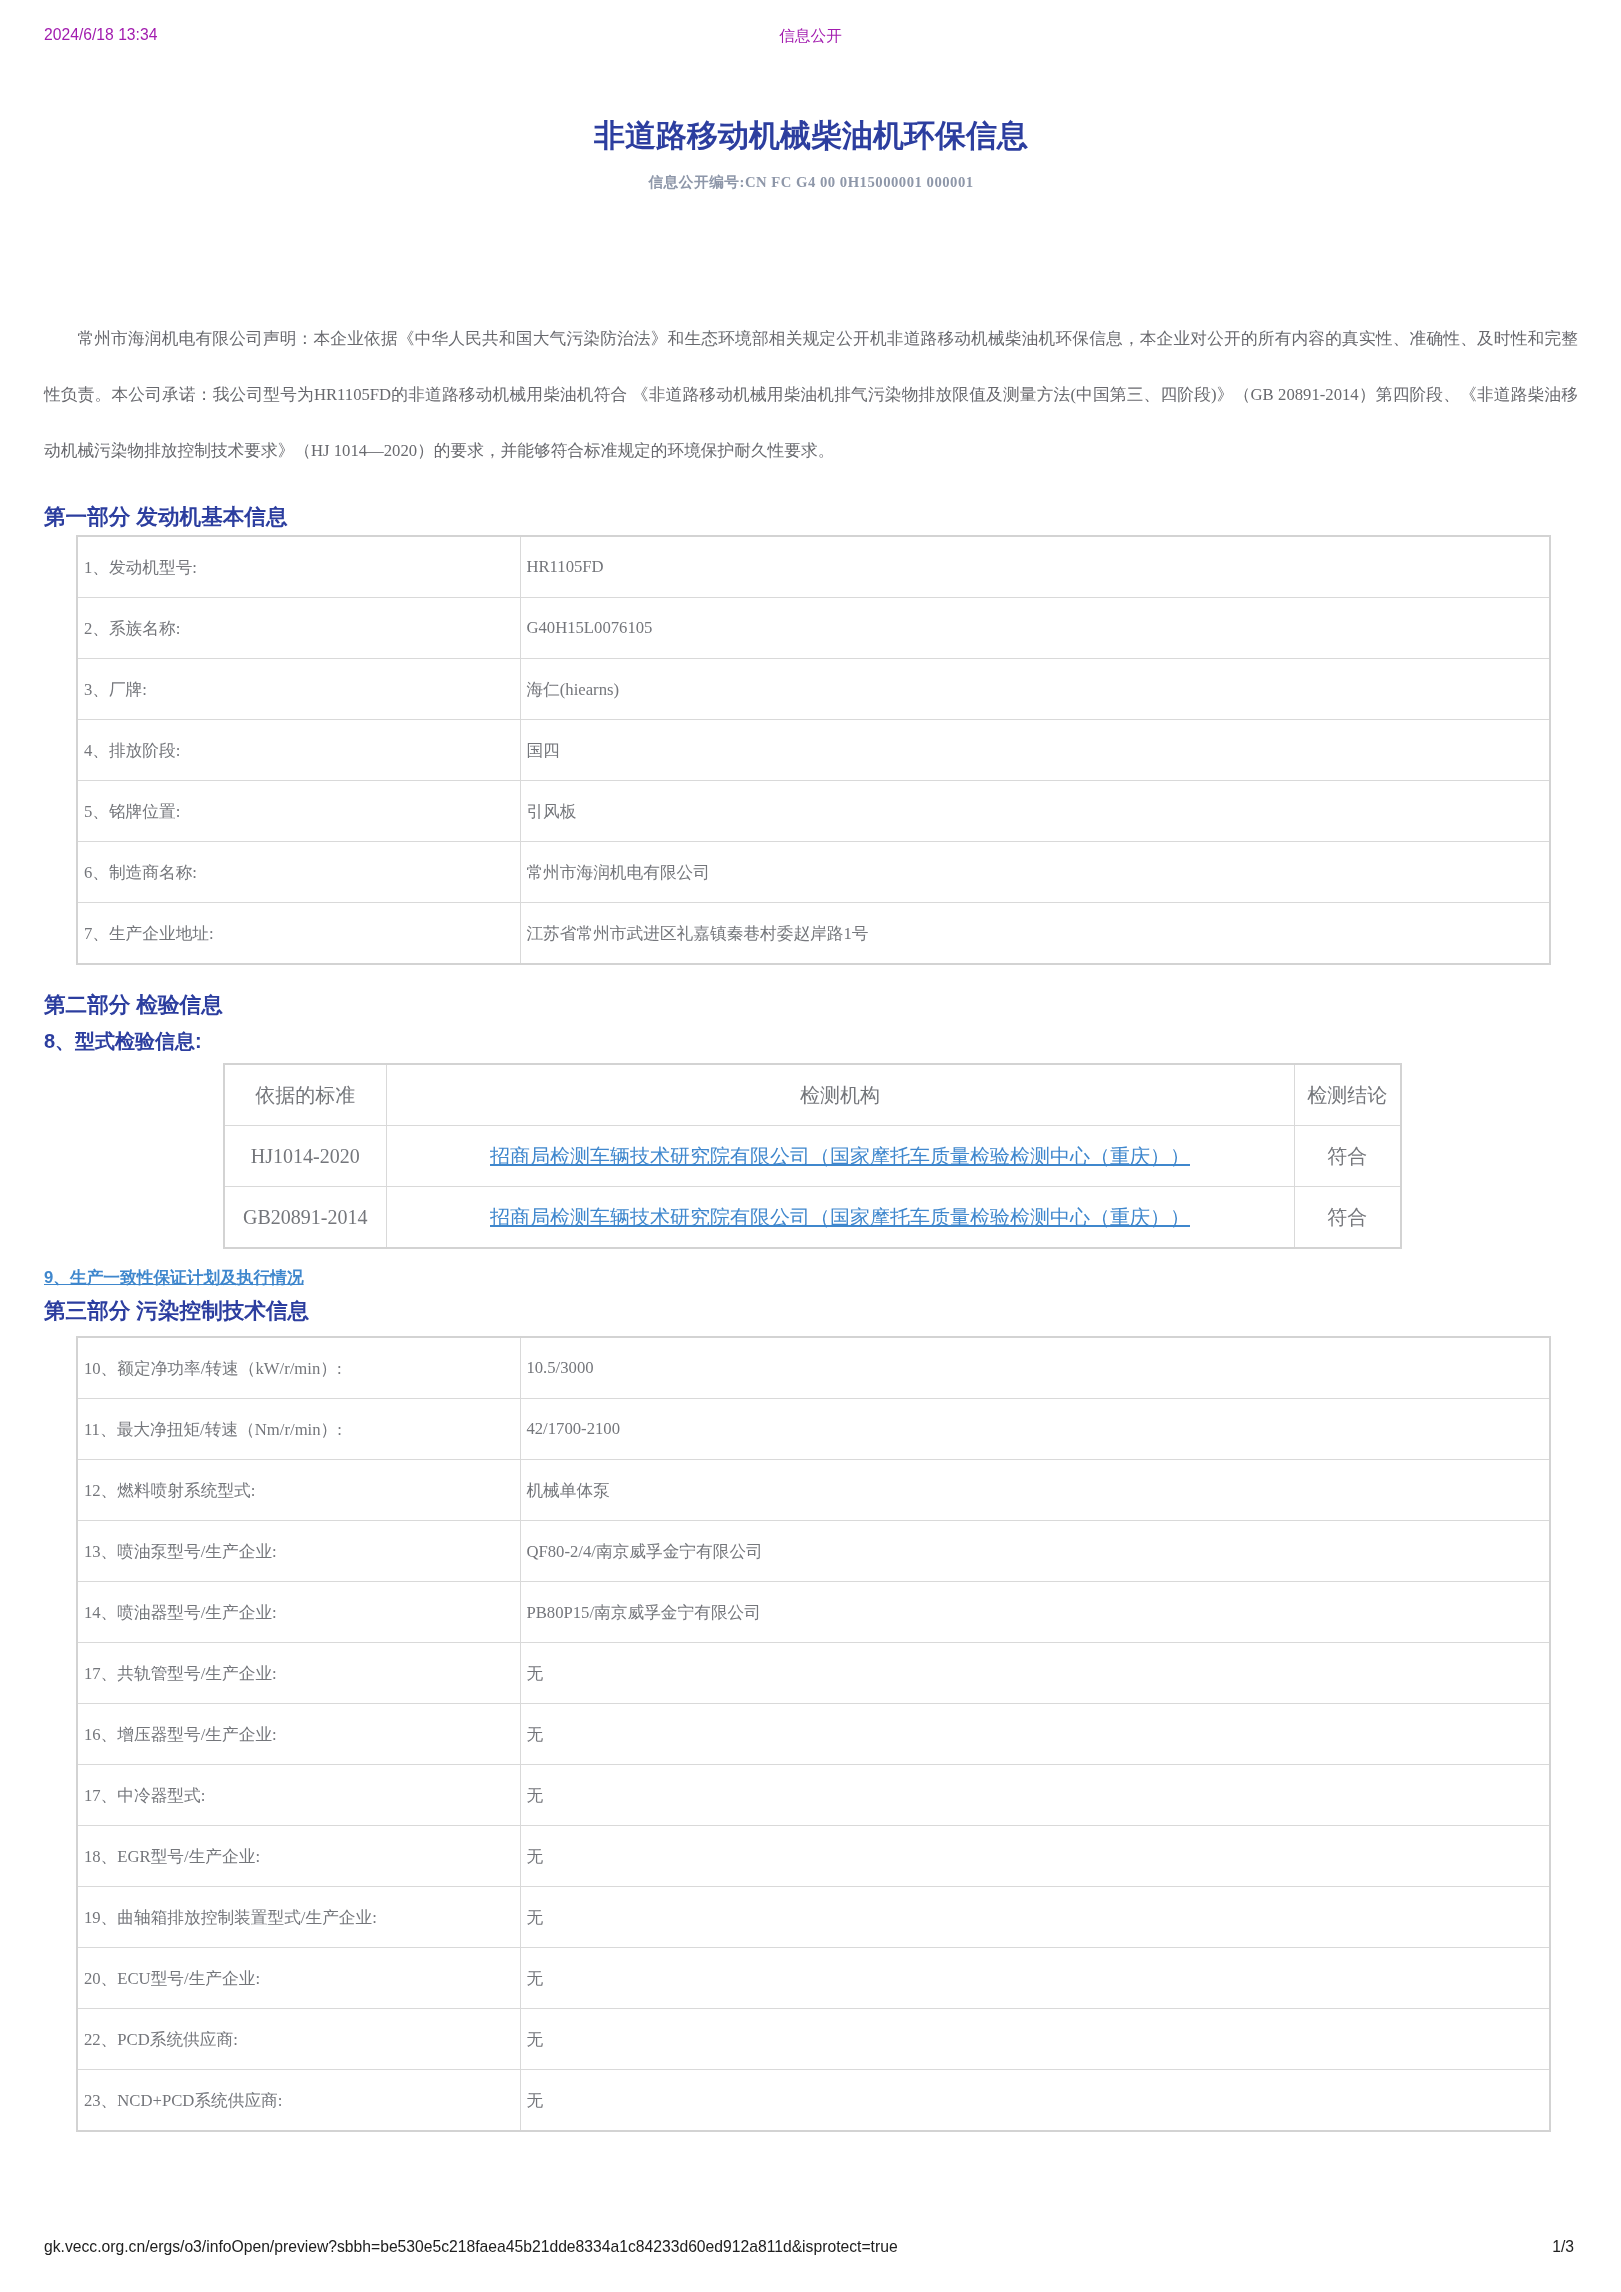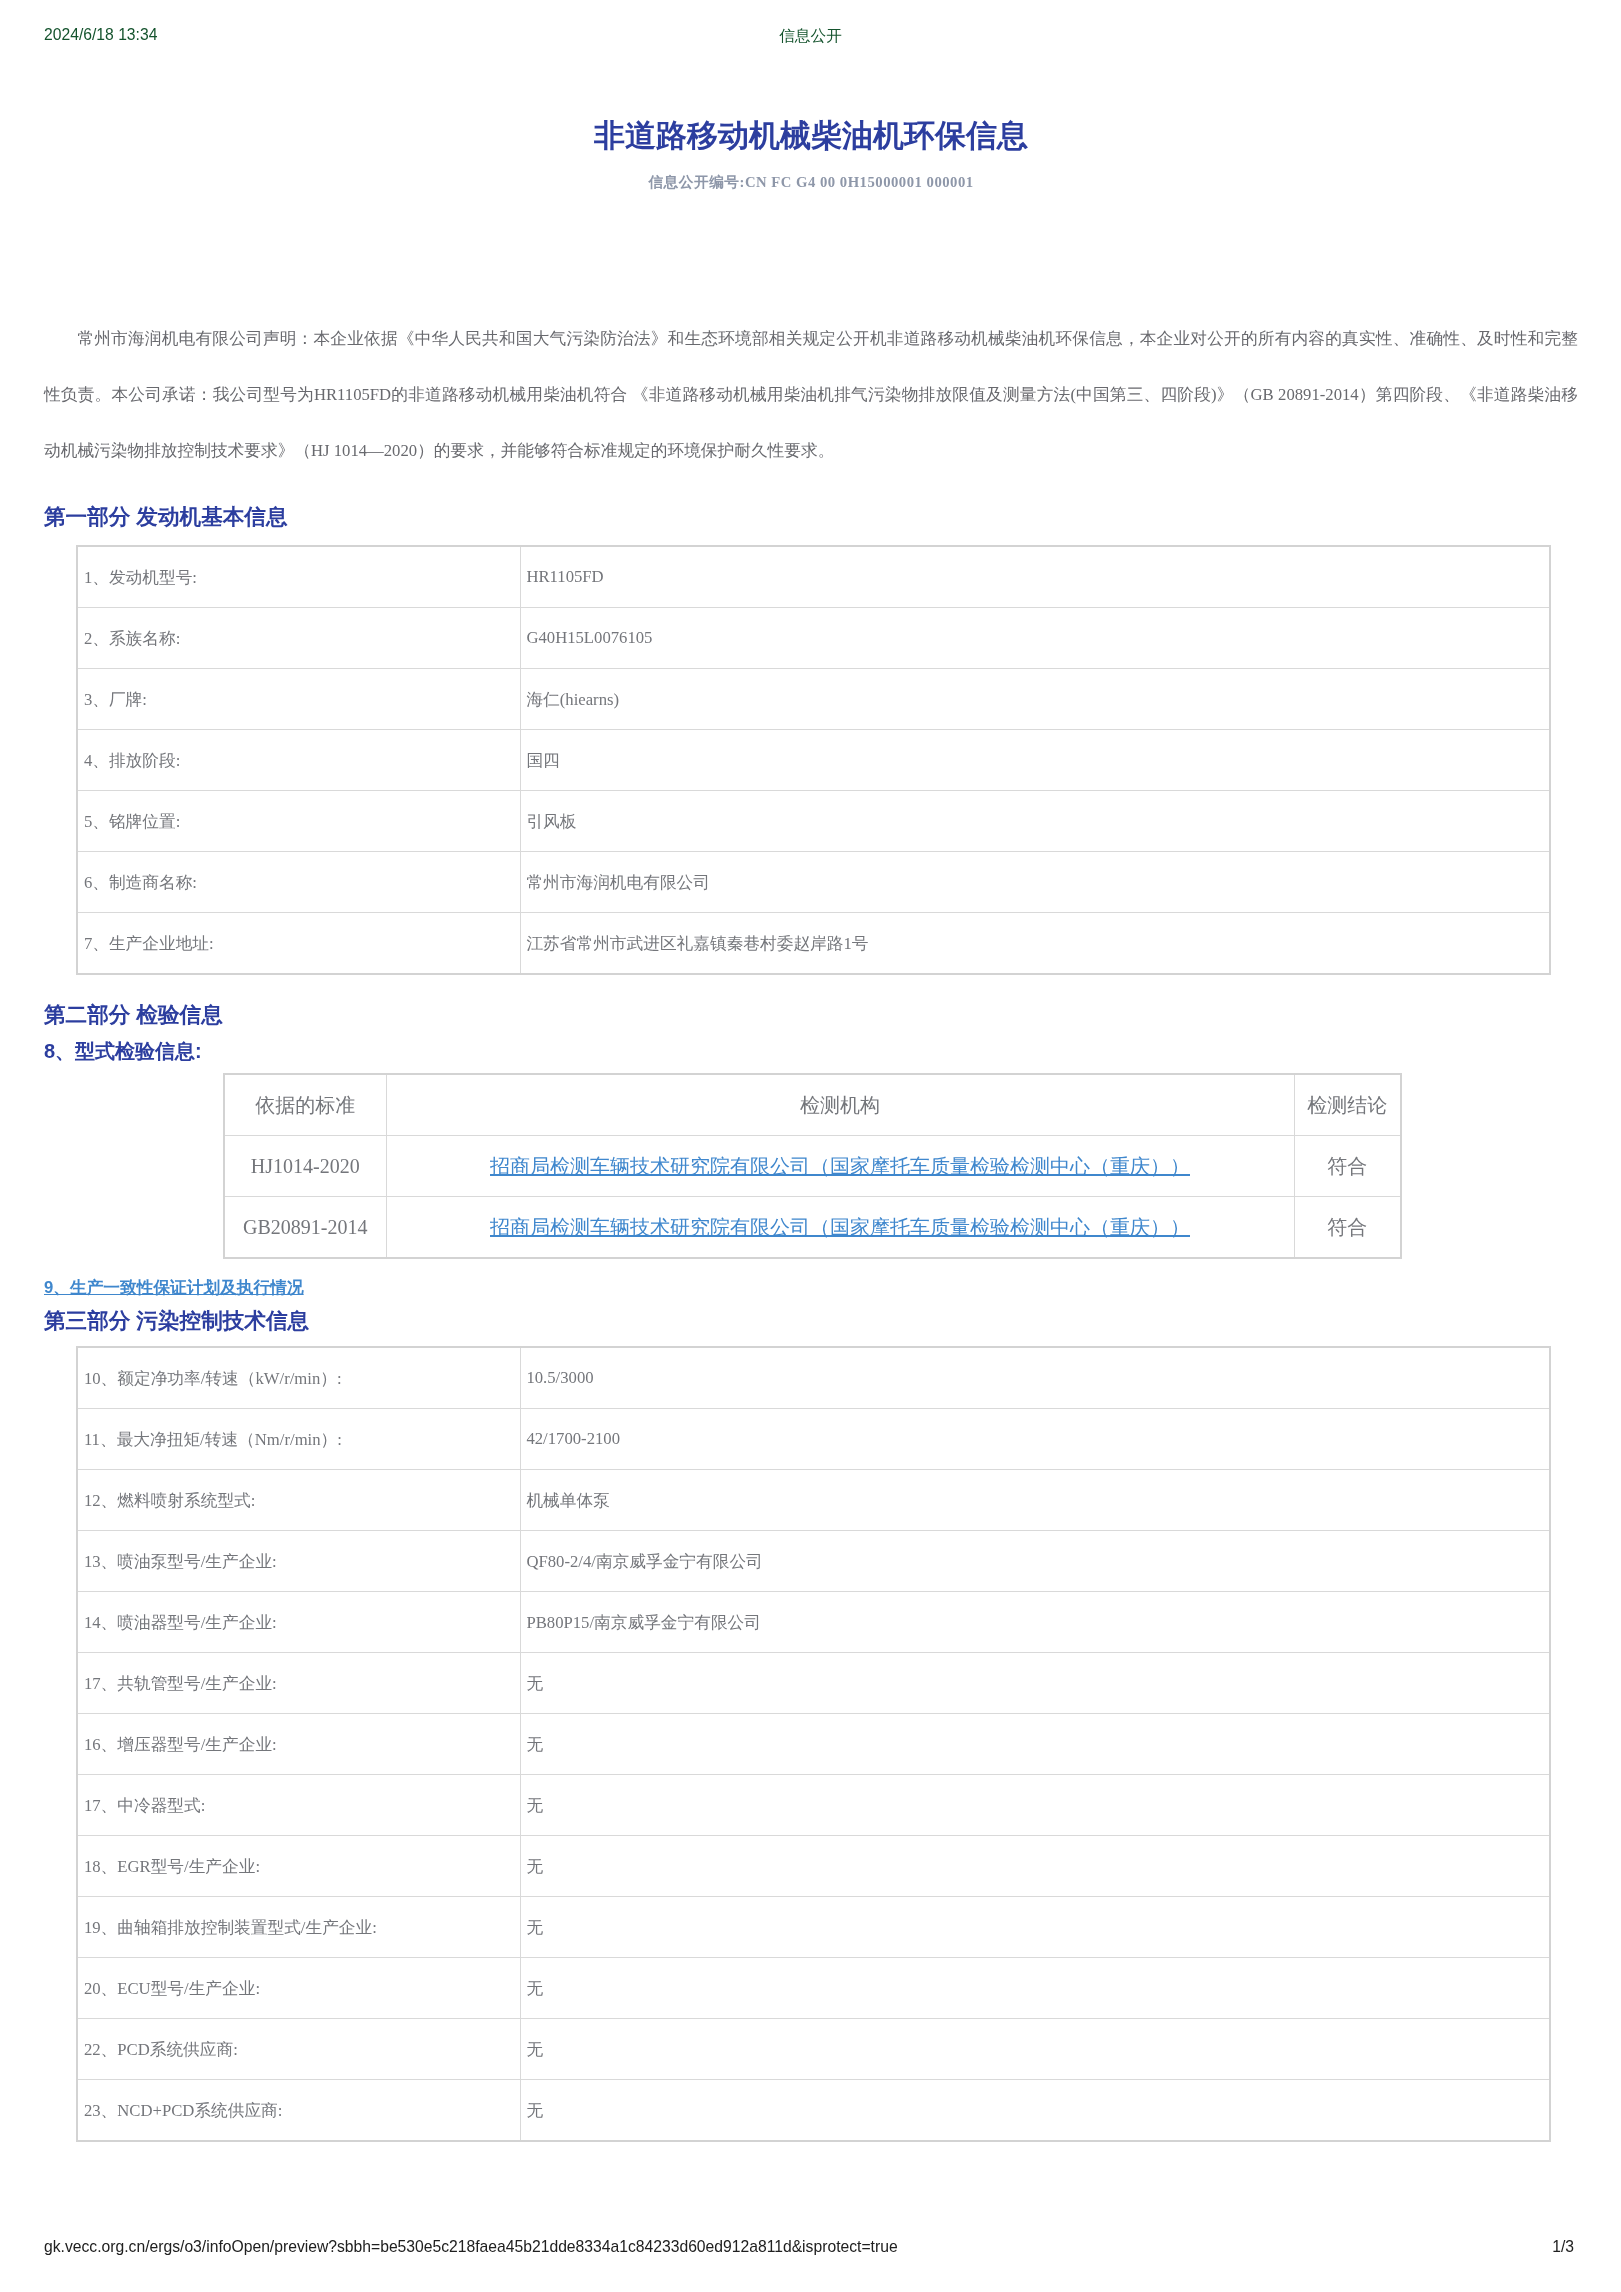--- a/index.html
+++ b/index.html
@@ -8,21 +8,21 @@
     width:1621px;
     height:2293px;
     background:#ffffff;
     overflow:hidden;
     font-family:"Liberation Serif","DejaVu Serif",serif;
   }
   
   .print-header{
     position:absolute; top:25.5px; left:44px; right:44px; height:21.6px;
     font-family:"Liberation Sans",sans-serif;
-    font-size:15.7px; color:#14532d;
+    font-size:15.7px; color:#a21caf;
   }
   .print-header .hdr-datetime{position:absolute; left:0; top:0;}
   .print-header .hdr-center{position:absolute; left:50%; transform:translateX(-50%); top:0;}
   
   .content{position:absolute; top:0; left:44px; right:43px;}
   .doc-title{
     margin:116px 0 0 0;
     text-align:center;
     font-family:"Liberation Sans",sans-serif;
     font-size:31px; line-height:39px; font-weight:bold;
@@ -60,21 +60,21 @@
   .link9{
     display:inline-block;
     margin-top:17.6px;
     font-family:"Liberation Sans",sans-serif;
     font-size:16.7px; line-height:21.6px; font-weight:bold;
     color:#3f87cd; text-decoration:underline; cursor:pointer;
   }
   
   table.kv{
     border-collapse:collapse;
-    margin-left:32px; margin-top:15px;
+    margin-left:32px; margin-top:5px;
     width:1475px;
     table-layout:fixed;
   }
   table.kv.t3{margin-top:11.8px;}
   table.kv td{
     border:1px solid #d9d9d9;
     height:60px;
     padding:0 5.9px;
     font-size:16.7px; color:#74767b;
     vertical-align:middle;

